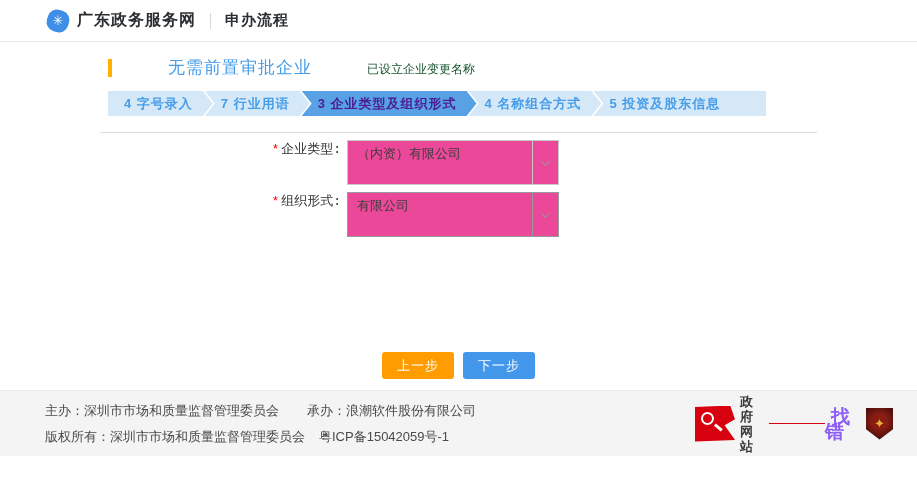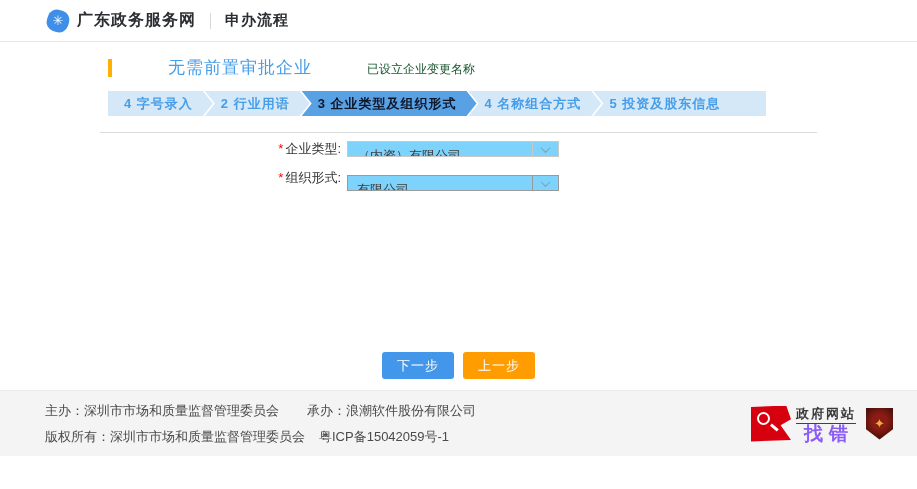--- a/index.html
+++ b/index.html
@@ -75,41 +75,41 @@
     cursor: pointer;
   }
   .step.first {
     clip-path: polygon(0 0, calc(100% - 10px) 0, 100% 50%, calc(100% - 10px) 100%, 0 100%);
   }
   .step.last {
     flex: 1;
     clip-path: polygon(0 0, 100% 0, 100% 100%, 0 100%, 10px 50%);
   }
   .step + .step { margin-left: -8px; }
-  .step.active { background: #58a1e4; color: #0f172a; }
+  .step.active { background: #58a1e4; color: #4c1d95; }
 
   .rule { height: 1px; background: #dcdcdc; margin-top: 16px; }
 
   .form { margin-top: 7px; }
-  .form-row { display: flex; align-items: center; margin-bottom: 7px; }
+  .form-row { display: flex; margin-bottom: 7px; font-family: Liberation Mono, monospace; }
   .form-label {
     width: 247px;
     text-align: right;
     font-size: 13px; color: #333;
     padding-right: 6px;
   }
   .req { color: #f00; margin-right: 2px; font-size: 13px; }
   .select {
-    width: 212px; height: 16px;
-    background: #7dd3fc;
+    width: 212px; height: 45px;
+    background: #ec4899;
     border: 1px solid #c8c8c8;
     display: flex;
     cursor: pointer;
   }
-  .select.dark { border-color: #9a9a9a; margin-top: 10px; }
+  .select.dark { border-color: #9a9a9a; }
   .select .value {
     flex: 1;
     font-size: 13px; color: #3c3c3c;
     line-height: 28px;
     padding-left: 9px;
     overflow: hidden; white-space: nowrap;
   }
   .select .chev-box {
     width: 26px;
     border-left: 1px solid #c8c8c8;
@@ -176,21 +176,21 @@
     border: 2.5px solid #fff;
     border-radius: 50%;
   }
   .mag-handle {
     position: absolute;
     left: 19px; top: 20px;
     width: 9px; height: 2.5px;
     background: #fff;
     transform: rotate(40deg);
   }
-  .err-text { margin-left: 5px; display: inline-flex; flex-direction: column; align-items: center; }
+  .err-text { margin-left: 5px; display: inline-flex; flex-direction: row; align-items: center; }
   .err-top { font-size: 13px; font-weight: bold; color: #3a3a3a; letter-spacing: 2px; line-height: 15px; }
   .err-rule { width: 100%; height: 1px; background: #d7000f; margin: 2px 0; }
   .err-bottom { font-size: 19px; font-weight: bold; color: #8b5cf6; letter-spacing: 6px; line-height: 15px; text-indent: 6px; }
 
   .shield {
     width: 27px; height: 32px;
     background: radial-gradient(circle at 50% 42%, #8a1d12 0 32%, #4a100c 75%);
     clip-path: polygon(0 0, 100% 0, 100% 68%, 50% 100%, 0 68%);
     display: flex; align-items: center; justify-content: center;
     cursor: pointer;
@@ -212,21 +212,21 @@
 
 <div class="main">
   <div class="title-row">
     <span class="accent-bar"></span>
     <span class="page-title">无需前置审批企业</span>
     <span class="page-subtitle">已设立企业变更名称</span>
   </div>
 
   <div class="stepper">
     <div class="step first">4 字号录入</div>
-    <div class="step">2 行业用语</div>
+    <div class="step">7 行业用语</div>
     <div class="step active">3 企业类型及组织形式</div>
     <div class="step">4 名称组合方式</div>
     <div class="step last">5 投资及股东信息</div>
   </div>
 
   <div class="rule"></div>
 
   <div class="form">
     <div class="form-row">
       <div class="form-label">
@@ -246,22 +246,22 @@
       <div class="select dark">
         <span class="value">有限公司</span>
         <span class="chev-box">
             <i class="chev"></i>
           </span>
       </div>
     </div>
   </div>
 
   <div class="actions">
+    <button class="btn prev">上一步</button>
     <button class="btn next">下一步</button>
-    <button class="btn prev">上一步</button>
   </div>
 </div>
 
 <div class="footer">
   <div class="foot-lines">
     <div class="foot-line">
       <span>主办：深圳市市场和质量监督管理委员会</span><span class="gap"></span><span>承办：浪潮软件股份有限公司</span>
     </div>
     <div class="foot-line">
       <span>版权所有：深圳市市场和质量监督管理委员会</span><span class="gap-sm"></span><span>粤ICP备15042059号-1</span>

